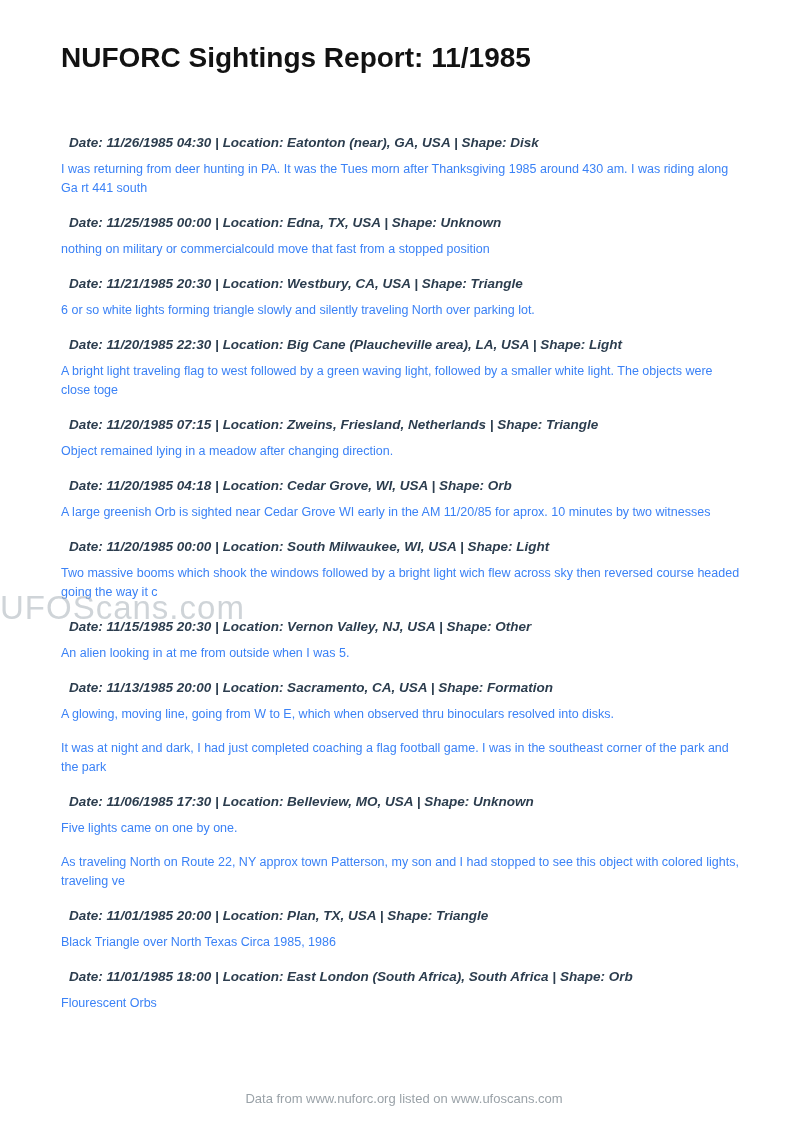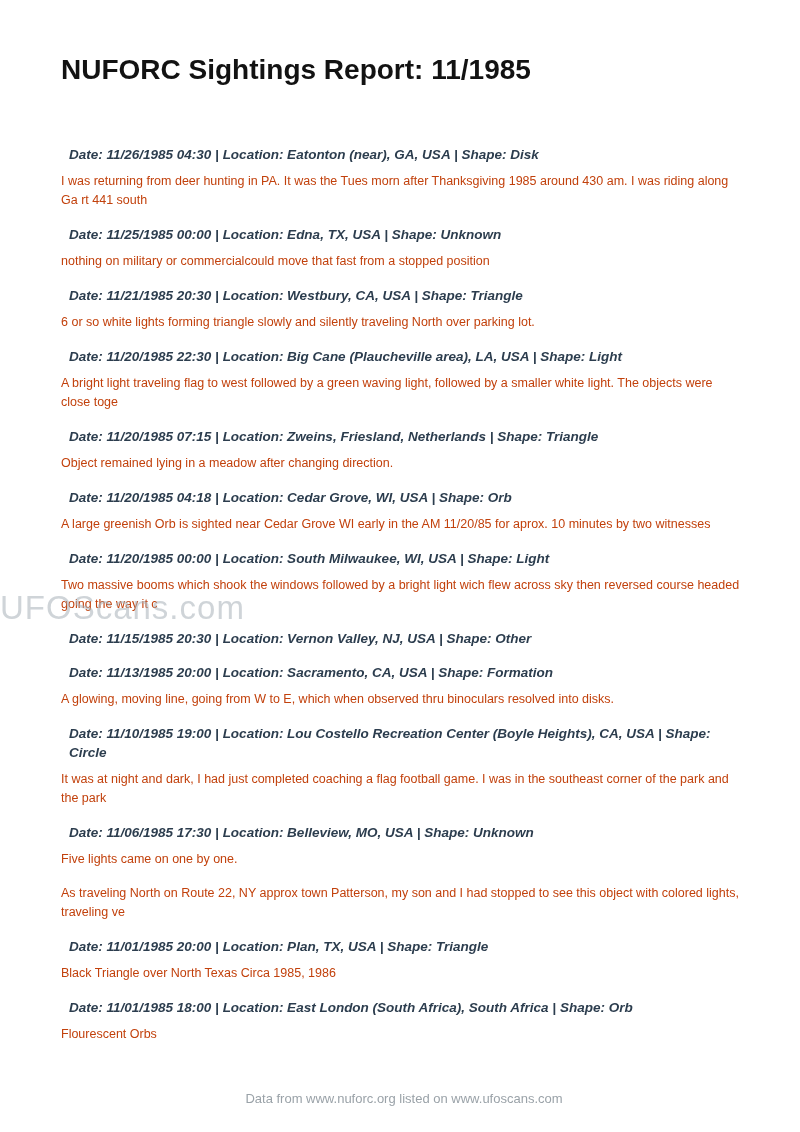--- a/index.html
+++ b/index.html
@@ -11,21 +11,21 @@
     overflow: hidden;
     font-family: "Liberation Sans", "DejaVu Sans", sans-serif;
   }
   .page {
     position: relative;
     width: 800px;
     height: 1132px;
     background: #ffffff;
   }
   .content {
-    padding: 53px 59px 0 61px;
+    padding: 41px 59px 0 61px;
   }
   h1.title {
     font-size: 28px;
     line-height: 34px;
     font-weight: bold;
     color: #121212;
     margin: 0 0 58px 0;
   }
   .entry {
     margin: 0 0 15px 0;
@@ -35,21 +35,21 @@
     line-height: 19px;
     font-weight: bold;
     font-style: italic;
     color: #2c3d4e;
     margin: 8px;
   }
   .entry p {
     font-size: 12.5px;
     line-height: 19px;
     font-weight: normal;
-    color: #c2410c;
+    color: #3b82f6;
     margin: 0;
   }
   .watermark {
     position: absolute;
     top: 550px;
     left: 0;
     width: 100%;
     text-align: left;
     font-size: 33px;
     letter-spacing: 1px;
@@ -108,29 +108,29 @@
     <p>A large greenish Orb is sighted near Cedar Grove WI early in the AM 11/20/85 for aprox. 10 minutes by two witnesses</p>
   </div>
 
   <div class="entry">
     <h3>Date: 11/20/1985 00:00 | Location: South Milwaukee, WI, USA | Shape: Light</h3>
     <p>Two massive booms which shook the windows followed by a bright light wich flew across sky then reversed course headed going the way it c</p>
   </div>
 
   <div class="entry">
     <h3>Date: 11/15/1985 20:30 | Location: Vernon Valley, NJ, USA | Shape: Other</h3>
+    <p>An alien looking in at me from outside when I was 5.</p>
   </div>
 
   <div class="entry">
     <h3>Date: 11/13/1985 20:00 | Location: Sacramento, CA, USA | Shape: Formation</h3>
     <p>A glowing, moving line, going from W to E, which when observed thru binoculars resolved into disks.</p>
   </div>
 
   <div class="entry">
-    <h3>Date: 11/10/1985 19:00 | Location: Lou Costello Recreation Center (Boyle Heights), CA, USA | Shape: Circle</h3>
     <p>It was at night and dark, I had just completed coaching a flag football game. I was in the southeast corner of the park and the park</p>
   </div>
 
   <div class="entry">
     <h3>Date: 11/06/1985 17:30 | Location: Belleview, MO, USA | Shape: Unknown</h3>
     <p>Five lights came on one by one.</p>
   </div>
 
   <div class="entry">
     <p>As traveling North on Route 22, NY approx town Patterson, my son and I had stopped to see this object with colored lights, traveling ve</p>

